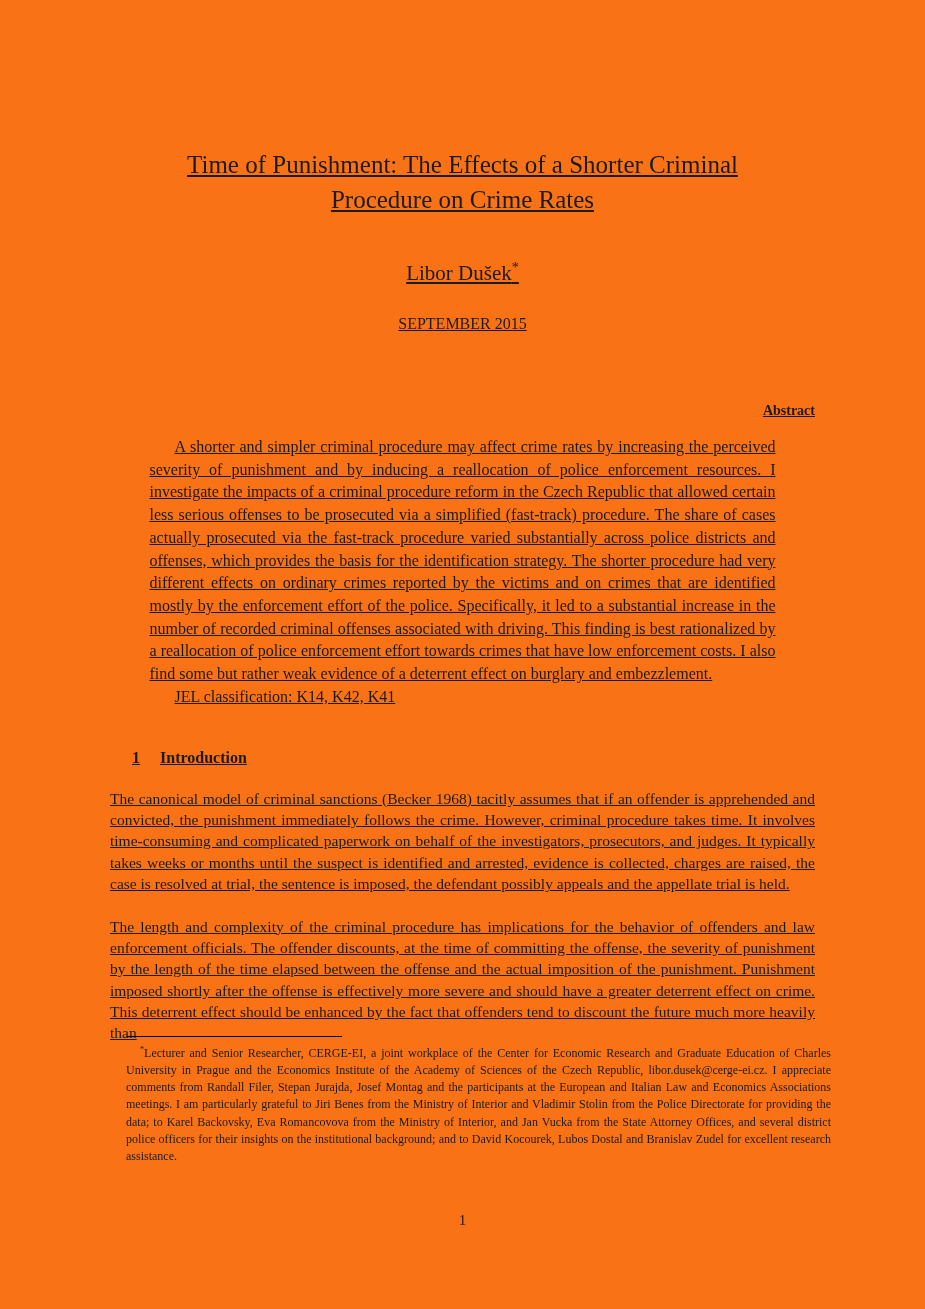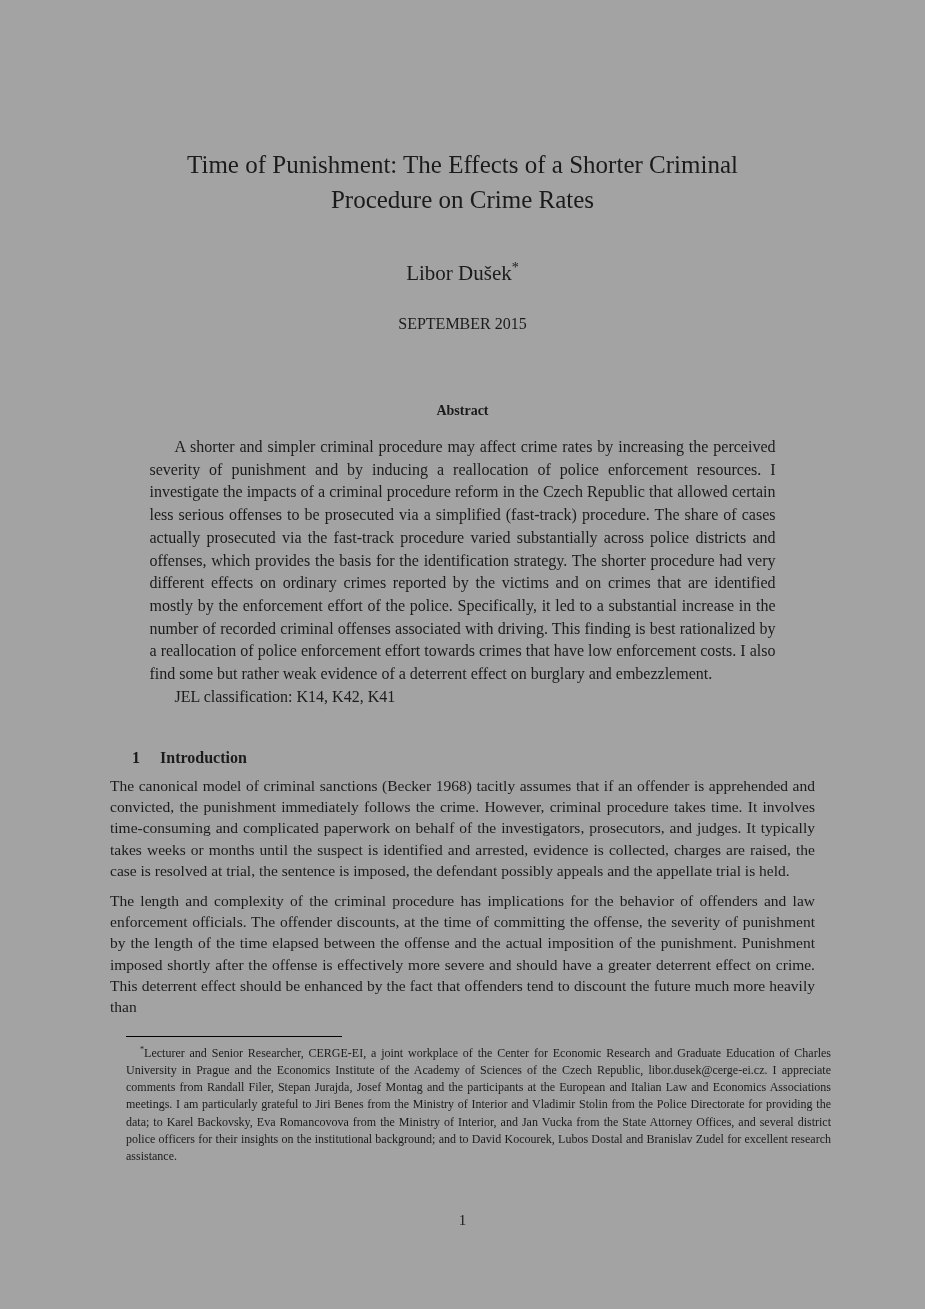--- a/index.html
+++ b/index.html
@@ -9,21 +9,22 @@
     height: 1309px;
     font-family: "Liberation Serif", "DejaVu Serif", serif;
     color: #1b1b1b;
     overflow: hidden;
   }
   .page {
     position: relative;
     width: 925px;
     height: 1309px;
     padding: 0 110px;
-    background: #a3a3a3;
+    background: #f97316;
+    text-decoration: underline;
   }
   .title {
     padding-top: 148px;
     font-size: 25px;
     font-weight: normal;
     line-height: 1.38;
     text-align: center;
     max-width: 650px;
     margin: 0 auto;
   }
@@ -39,21 +40,21 @@
   }
   .date {
     margin-top: 29px;
     text-align: center;
     font-size: 16px;
   }
   .abstract {
     margin-top: 70px;
   }
   .abstract-heading {
-    text-align: center;
+    text-align: right;
     font-weight: bold;
     font-size: 14px;
   }
   .abstract-text, .jel {
     width: 626px;
     margin: 0 auto;
     font-size: 16px;
     line-height: 1.42;
     text-align: justify;
     hyphens: auto;
@@ -66,21 +67,21 @@
     text-indent: 25px;
   }
   .section-heading {
     margin-top: 40px;
     font-size: 16px;
     font-weight: bold;
     margin-left: 22px;
   }
   .sec-num { margin-right: 20px; }
   .body-para {
-    margin-top: 8px;
+    margin-top: 21px;
     font-size: 15.5px;
     line-height: 1.38;
     text-align: justify;
     hyphens: auto;
   }
   .footnote-area {
     position: absolute;
     top: 1036px;
     left: 126px;
     width: 705px;

